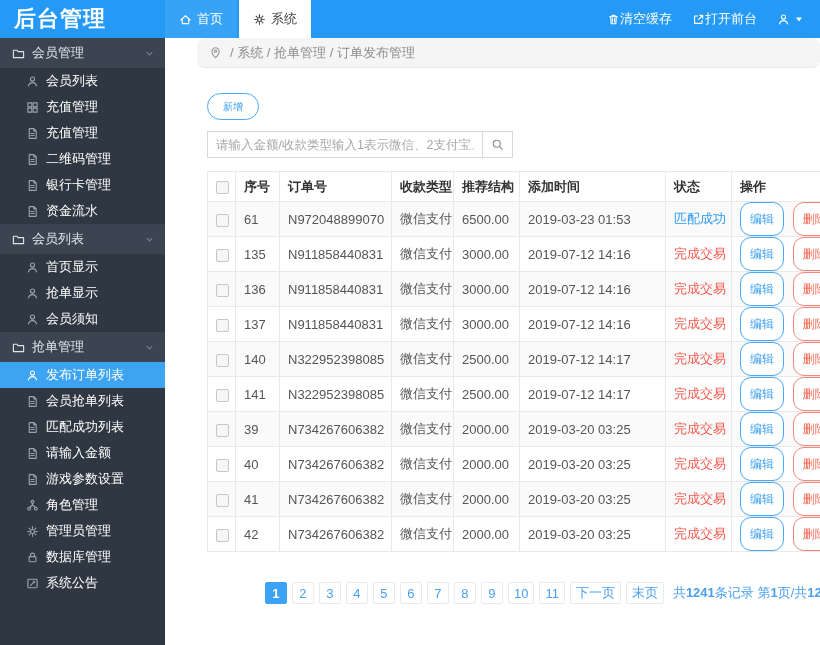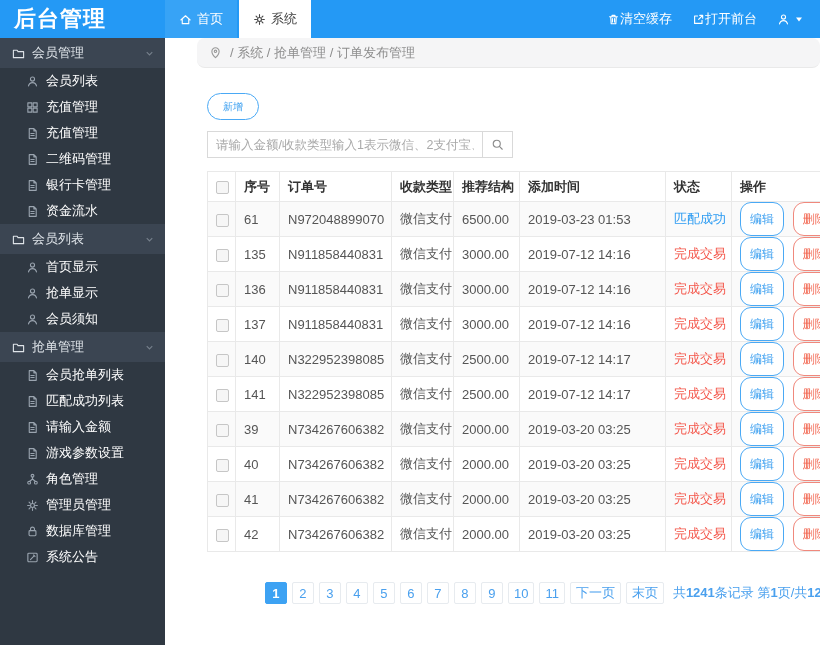--- a/index.html
+++ b/index.html
@@ -250,20 +250,29 @@
             </svg>
           </span>
     <span>抢单管理</span>
     <span class="ic chev">
             <svg width="11" height="11" viewBox="0 0 14 14" fill="none" stroke="currentColor" stroke-width="1.4">
               <path d="M3.5 5.2L7 8.8l3.5-3.6"></path>
             </svg>
           </span>
   </div>
 
+  <div class="side-item active">
+    <span class="ic icon-slot">
+            <svg width="13" height="13" viewBox="0 0 14 14" fill="none" stroke="currentColor" stroke-width="1.2" stroke-linecap="round" stroke-linejoin="round">
+              <circle cx="7" cy="4.4" r="2.2"></circle>
+              <path d="M2.7 11.8c.5-2.5 2.3-3.6 4.3-3.6s3.8 1.1 4.3 3.6"></path>
+            </svg>
+          </span>
+    <span>发布订单列表</span>
+  </div>
 
   <div class="side-item">
     <span class="ic icon-slot">
             <svg width="13" height="13" viewBox="0 0 14 14" fill="none" stroke="currentColor" stroke-width="1.2" stroke-linecap="round" stroke-linejoin="round">
               <path d="M3.5 1.8h5L11 4.2v8H3.5zM8.5 1.8v2.4H11M5.2 7h3.6M5.2 9.2h3.6"></path>
             </svg>
           </span>
     <span>会员抢单列表</span>
   </div>
 

